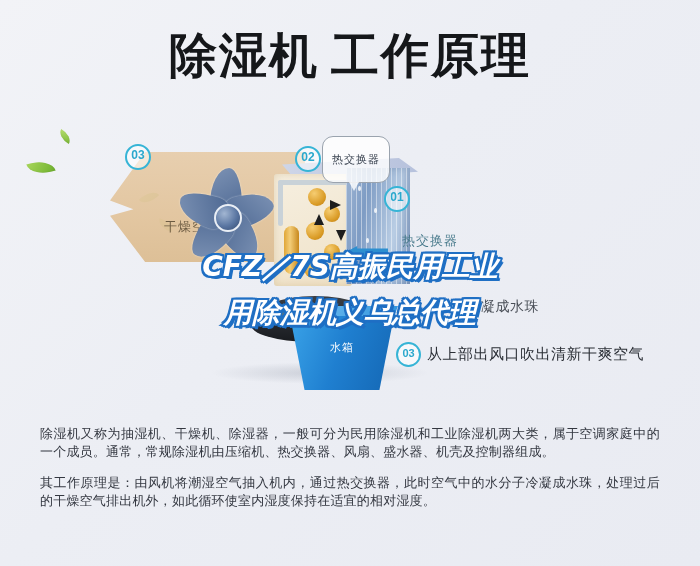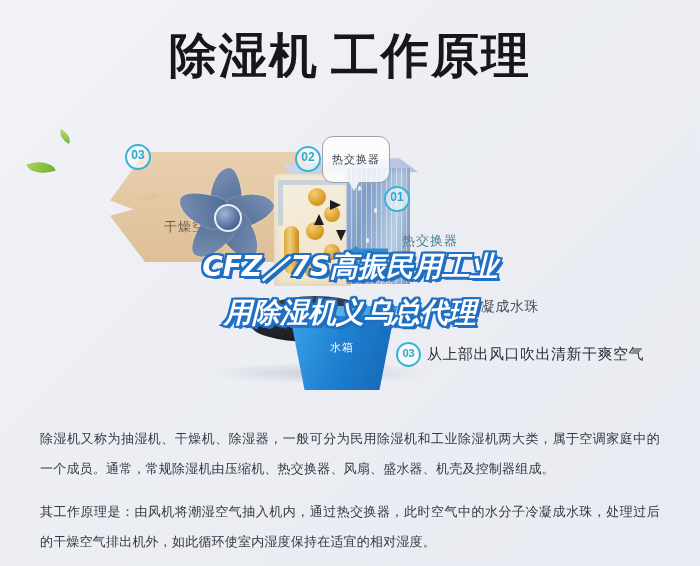--- a/index.html
+++ b/index.html
@@ -161,22 +161,22 @@
     paint-order:stroke fill;
     text-shadow:
        2px 0 0 #1f6fc4, -2px 0 0 #1f6fc4, 0 2px 0 #1f6fc4, 0 -2px 0 #1f6fc4,
        2px 2px 0 #1f6fc4, -2px 2px 0 #1f6fc4, 2px -2px 0 #1f6fc4, -2px -2px 0 #1f6fc4,
        3px 3px 0 #1f6fc4;
   }
 
   
   .copy{position:absolute;left:0;top:412px;width:700px;padding:0 40px;
     box-sizing:border-box;}
-  .para{font-family:Liberation Mono, monospace;
-    font-size:13px;line-height:30px;color:#333740;text-align:justify;letter-spacing:.2px;}
+  .para{font-family:Liberation Serif, serif;
+    font-size:13px;line-height:18px;color:#333740;text-align:justify;letter-spacing:.2px;}
   .para.p2{margin-top:12px;}
 </style>
 </head>
 <body>
 
 <div class="page">
 
   <div class="title-wrap">
     <span class="title"><span class="t-a">除湿机</span><span>工作原理</span></span>
   </div>

